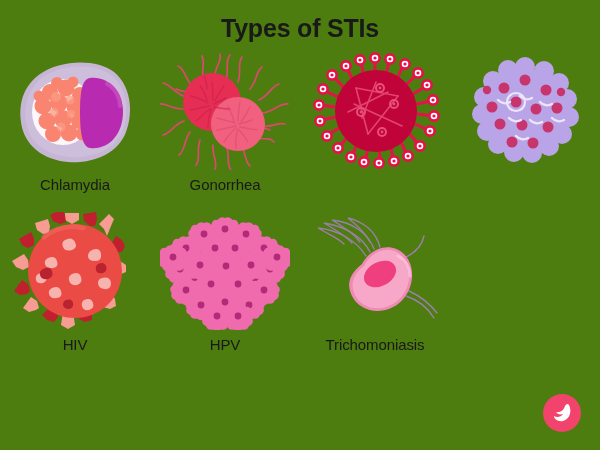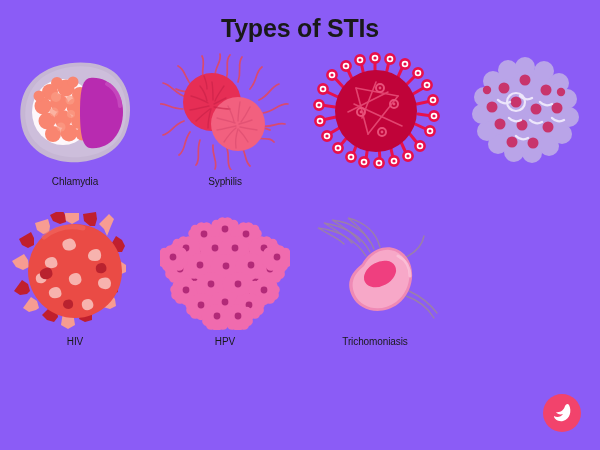--- a/index.html
+++ b/index.html
@@ -46,38 +46,38 @@
     flex-direction: column;
     align-items: center;
   }
   .art {
     width: 130px;
     height: 118px;
     display: block;
   }
   .label {
     margin-top: 6px;
-    font-size: 10px;
+    font-size: 15px;
     color: #191919;
     text-align: center;
     letter-spacing: -0.1px;
     white-space: nowrap;
   }
   #logo {
     position: absolute;
     left: 543px;
     top: 394px;
     width: 38px;
     height: 38px;
   }
 </style>
 </head>
 <body style="background: rgb(246, 235, 247);">
 
-<div id="infographic" style="background: #8b5cf6;">
+<div id="infographic" style="background: #4d7c0f;">
 
   <div id="title">Types of STIs</div>
 
   <div class="grid-row" id="row-1">
 
     <div class="cell">
       <svg class="art" viewBox="0 0 130 118">
         <path d="M30 22 C50 8, 86 6, 104 20 C120 33, 124 58, 116 80 C108 102, 82 112, 58 110 C34 108, 14 94, 11 70 C8 48, 16 32, 30 22 Z" fill="#c6b6d4"></path>
         <path d="M33 25 C52 12, 84 10, 101 23 C116 35, 120 57, 113 78 C106 98, 81 107, 59 105 C37 103, 19 91, 16 70 C13 50, 21 34, 33 25 Z" fill="#cdbedb"></path>
         <ellipse cx="53" cy="60" rx="31" ry="33" fill="#fdf7fb"></ellipse>
@@ -155,21 +155,21 @@
           <path d="M90 55 C87 61, 84 66, 81 70"></path>
           <path d="M57 66 C64 68, 69 69, 75 71"></path>
           <path d="M57 78 C64 77, 70 75, 76 74"></path>
           <path d="M64 90 C68 84, 72 79, 76 76"></path>
           <path d="M76 96 C75 89, 76 83, 78 77"></path>
           <path d="M92 68 C87 70, 83 71, 79 72"></path>
           <path d="M97 78 C91 77, 85 76, 80 75"></path>
           <path d="M88 90 C85 85, 82 81, 79 78"></path>
         </g>
       </svg>
-      <div class="label">Syphilis</div>
+      <div class="label">Gonorrhea</div>
     </div>
 
     <div class="cell">
       <svg class="art" viewBox="0 0 130 118">
         <g id="hs-spikes" stroke="#e8104a" stroke-width="3" fill="none" stroke-linecap="round">
           <path d="M65 22 L65 8"></path>
             <path d="M76 23 L79 9"></path>
             <path d="M87 27 L93 14"></path>
           <path d="M96 33 L106 23"></path>
             <path d="M103 42 L115 35"></path>

